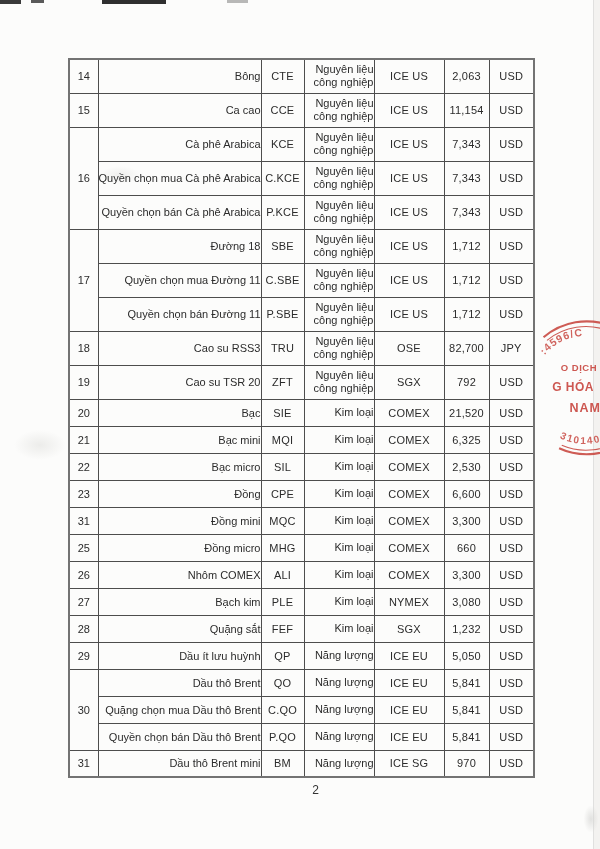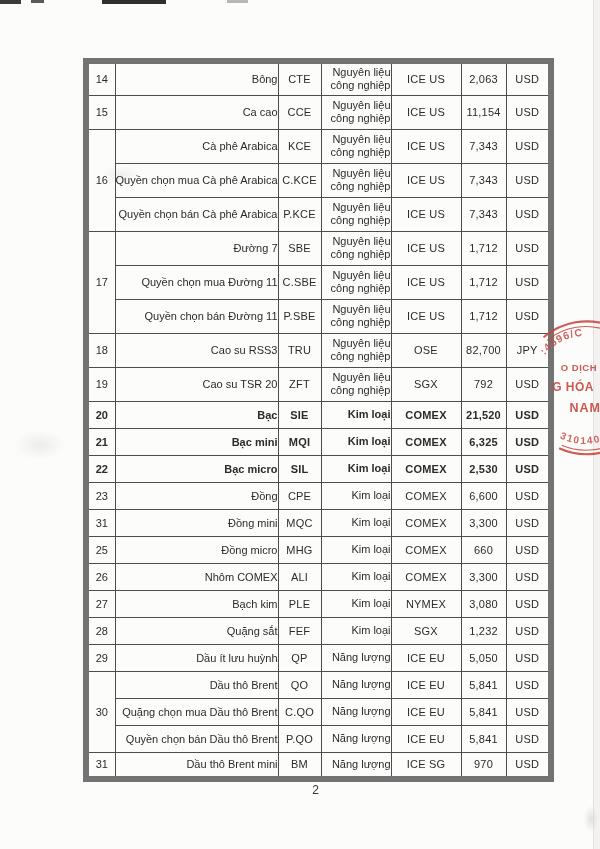--- a/index.html
+++ b/index.html
@@ -3,31 +3,31 @@
 <meta charset="utf-8">
 <style>
   html,body { margin:0; padding:0; background:#e8e8e8; }
   .page {
     position:relative; width:600px; height:849px;
     background:#fcfcfb; overflow:hidden;
     font-family:"Liberation Sans", sans-serif; color:#2b2b2b;
   }
   
   table.listing {
-    position:absolute; left:83px; top:58px; width:465px;
+    position:absolute; left:68px; top:58px; width:465px;
     border-collapse:collapse; table-layout:fixed;
-    border:6px solid #737373;
+    border:2px solid #737373;
   }
   table.listing td {
     border:1px solid #4d4d4d;
     font-size:11px; vertical-align:middle; padding:0; overflow:hidden;
   }
   tr.tall  { height:34px; }
   tr.short { height:27px; }
-  tr.bold td { font-weight:bold; }
+  tr.bold td { font-weight:normal; }
   .c-no   { text-align:center; }
   .c-name { text-align:right; padding-left:7px; white-space:nowrap; }
   .c-code, .c-exch, .c-val, .c-cur { text-align:center; letter-spacing:.2px; }
   .c-cat  { text-align:right; font-size:10.4px; line-height:1.2; padding:0 2px; }
   
   .page-num {
     position:absolute; left:83px; top:783px; width:465px;
     text-align:center; font-size:12px; color:#333;
   }
   
@@ -112,21 +112,21 @@
         <tr class="tall">
           <td class="c-name">Quyền chọn bán Cà phê Arabica</td>
           <td class="c-code">P.KCE</td>
           <td class="c-cat">Nguyên liệu công nghiệp</td>
           <td class="c-exch">ICE US</td>
           <td class="c-val">7,343</td>
           <td class="c-cur">USD</td>
         </tr>
         <tr class="tall">
           <td class="c-no" rowspan="3">17</td>
-          <td class="c-name">Đường 7</td>
+          <td class="c-name">Đường 18</td>
           <td class="c-code">SBE</td>
           <td class="c-cat">Nguyên liệu công nghiệp</td>
           <td class="c-exch">ICE US</td>
           <td class="c-val">1,712</td>
           <td class="c-cur">USD</td>
         </tr>
         <tr class="tall">
           <td class="c-name">Quyền chọn mua Đường 11</td>
           <td class="c-code">C.SBE</td>
           <td class="c-cat">Nguyên liệu công nghiệp</td>

